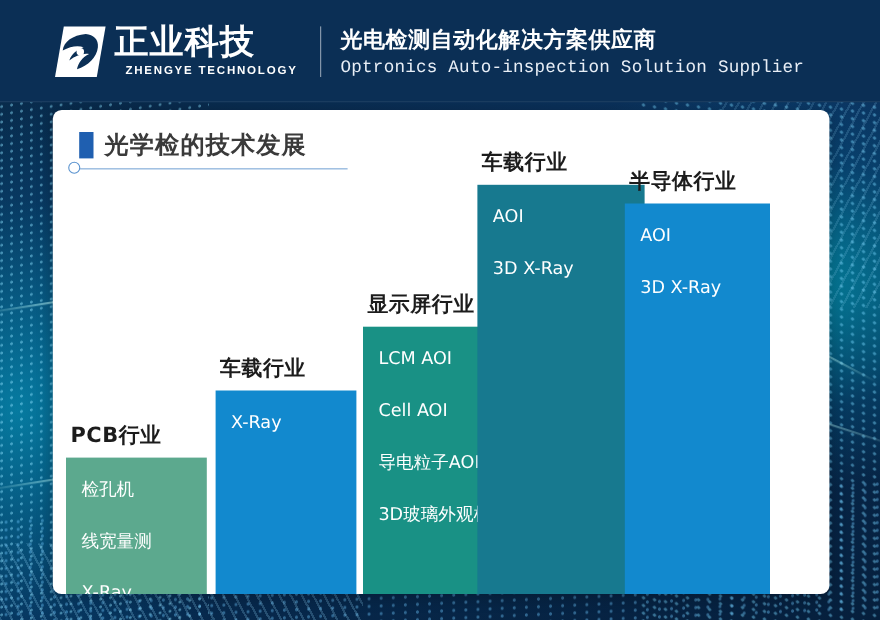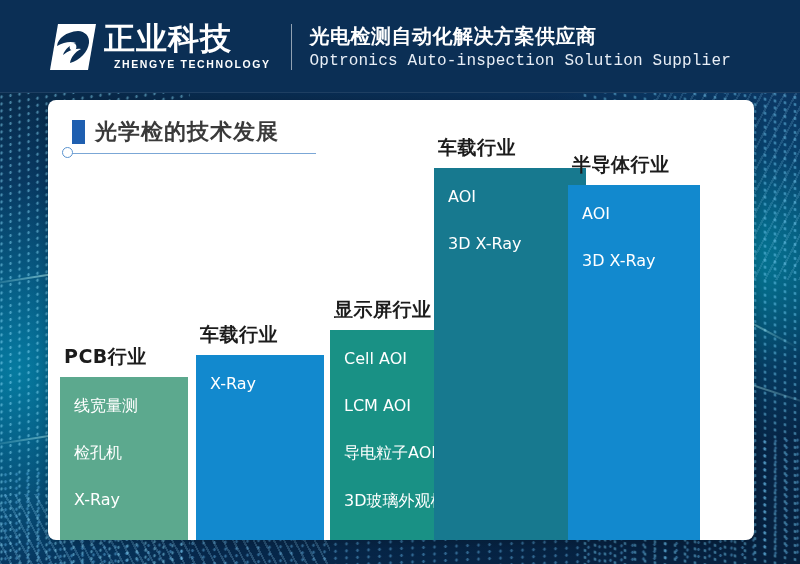--- a/index.html
+++ b/index.html
@@ -181,39 +181,39 @@
     <span class="title-sq"></span>
     <span class="title-tx">光学检的技术发展</span>
   </div>
 
   <div id="title-rule">
     <span class="ln"></span>
     <span class="dot"></span>
   </div>
 
   <div id="chart">
-      <div class="bar-group" style="left: 12px; width: 128px; height: 163px;">
+      <div class="bar-group" style="left: 12px; width: 128px; height: 124px;">
         <span class="bar-label">PCB行业</span>
         <div class="bar" style="background: rgb(92, 169, 142);">
+          <span class="bar-item">检孔机</span>
           <span class="bar-item">线宽量测</span>
-          <span class="bar-item">检孔机</span>
           <span class="bar-item">X-Ray</span>
         </div>
       </div>
       <div class="bar-group" style="left: 148px; width: 128px; height: 185px;">
         <span class="bar-label">车载行业</span>
         <div class="bar" style="background: rgb(18, 137, 206);">
           <span class="bar-item">X-Ray</span>
         </div>
       </div>
-      <div class="bar-group" style="left: 282px; width: 142px; height: 210px;">
+      <div class="bar-group" style="left: 282px; width: 142px; height: 243px;">
         <span class="bar-label">显示屏行业</span>
         <div class="bar" style="background: rgb(25, 145, 133);">
+          <span class="bar-item">LCM AOI</span>
           <span class="bar-item">Cell AOI</span>
-          <span class="bar-item">LCM AOI</span>
           <span class="bar-item">导电粒子AOI</span>
           <span class="bar-item">3D玻璃外观检</span>
         </div>
       </div>
       <div class="bar-group" style="left: 386px; width: 152px; height: 372px;">
         <span class="bar-label">车载行业</span>
         <div class="bar" style="background: rgb(23, 121, 143);">
           <span class="bar-item">AOI</span>
           <span class="bar-item">3D X-Ray</span>
         </div>

